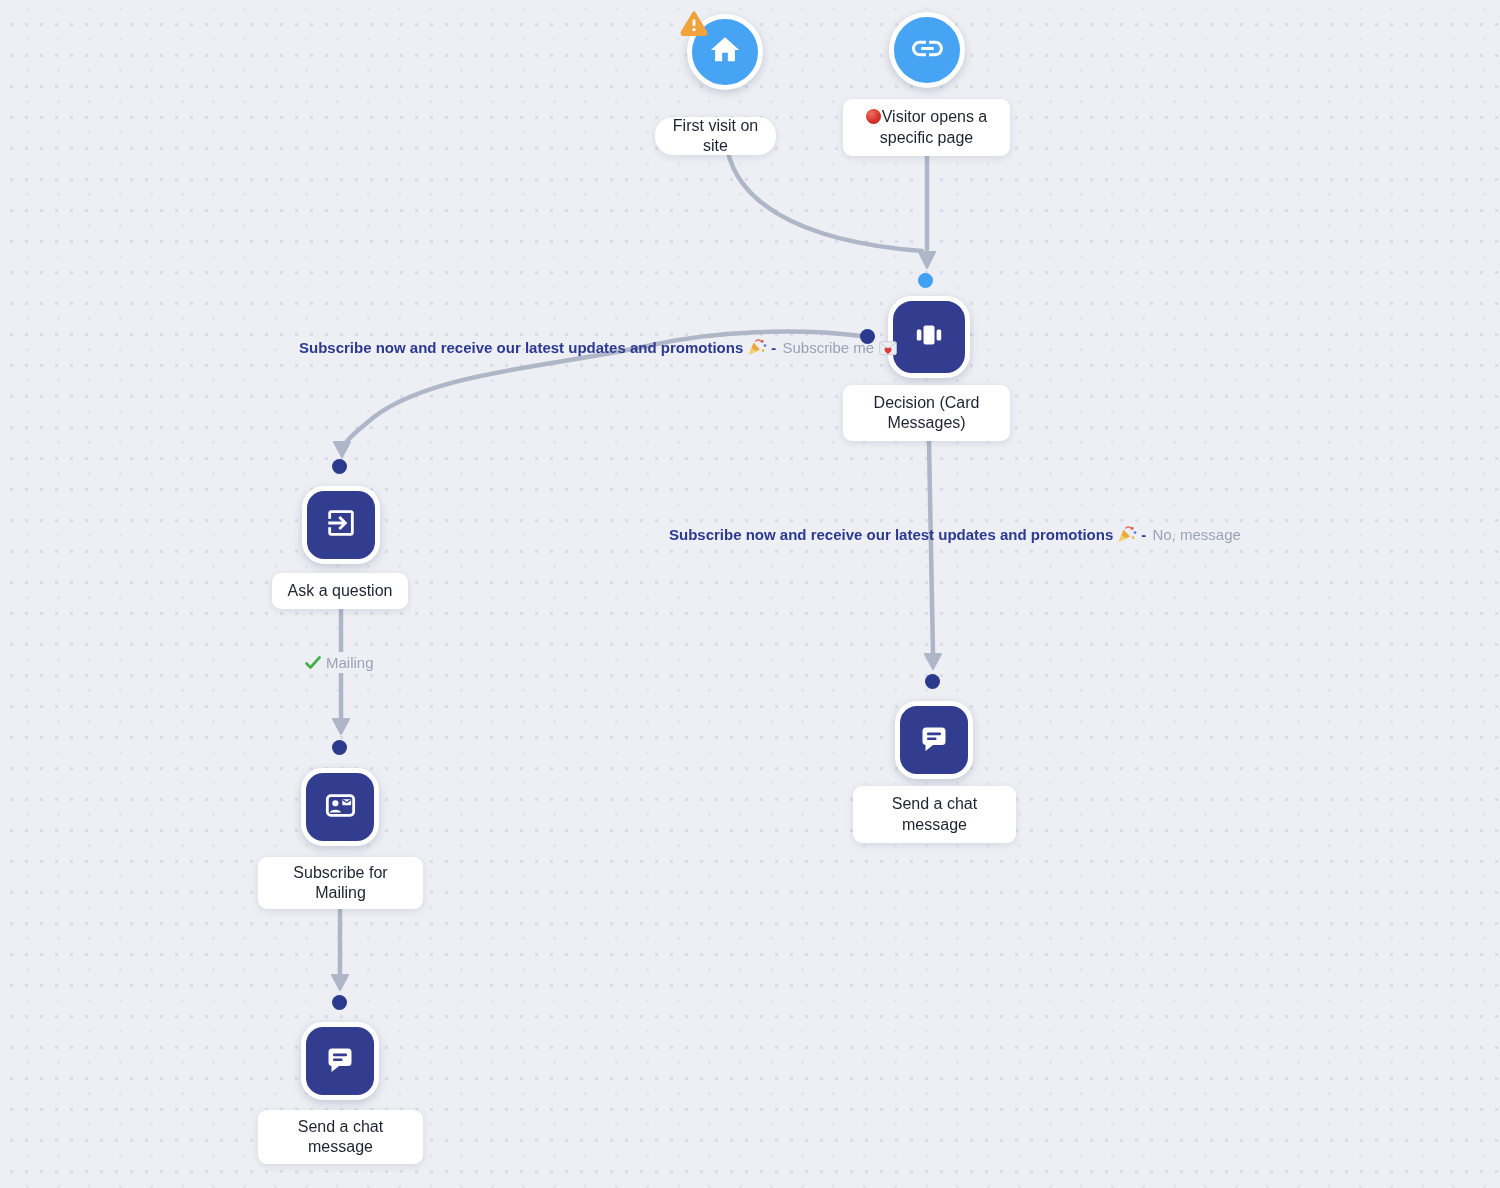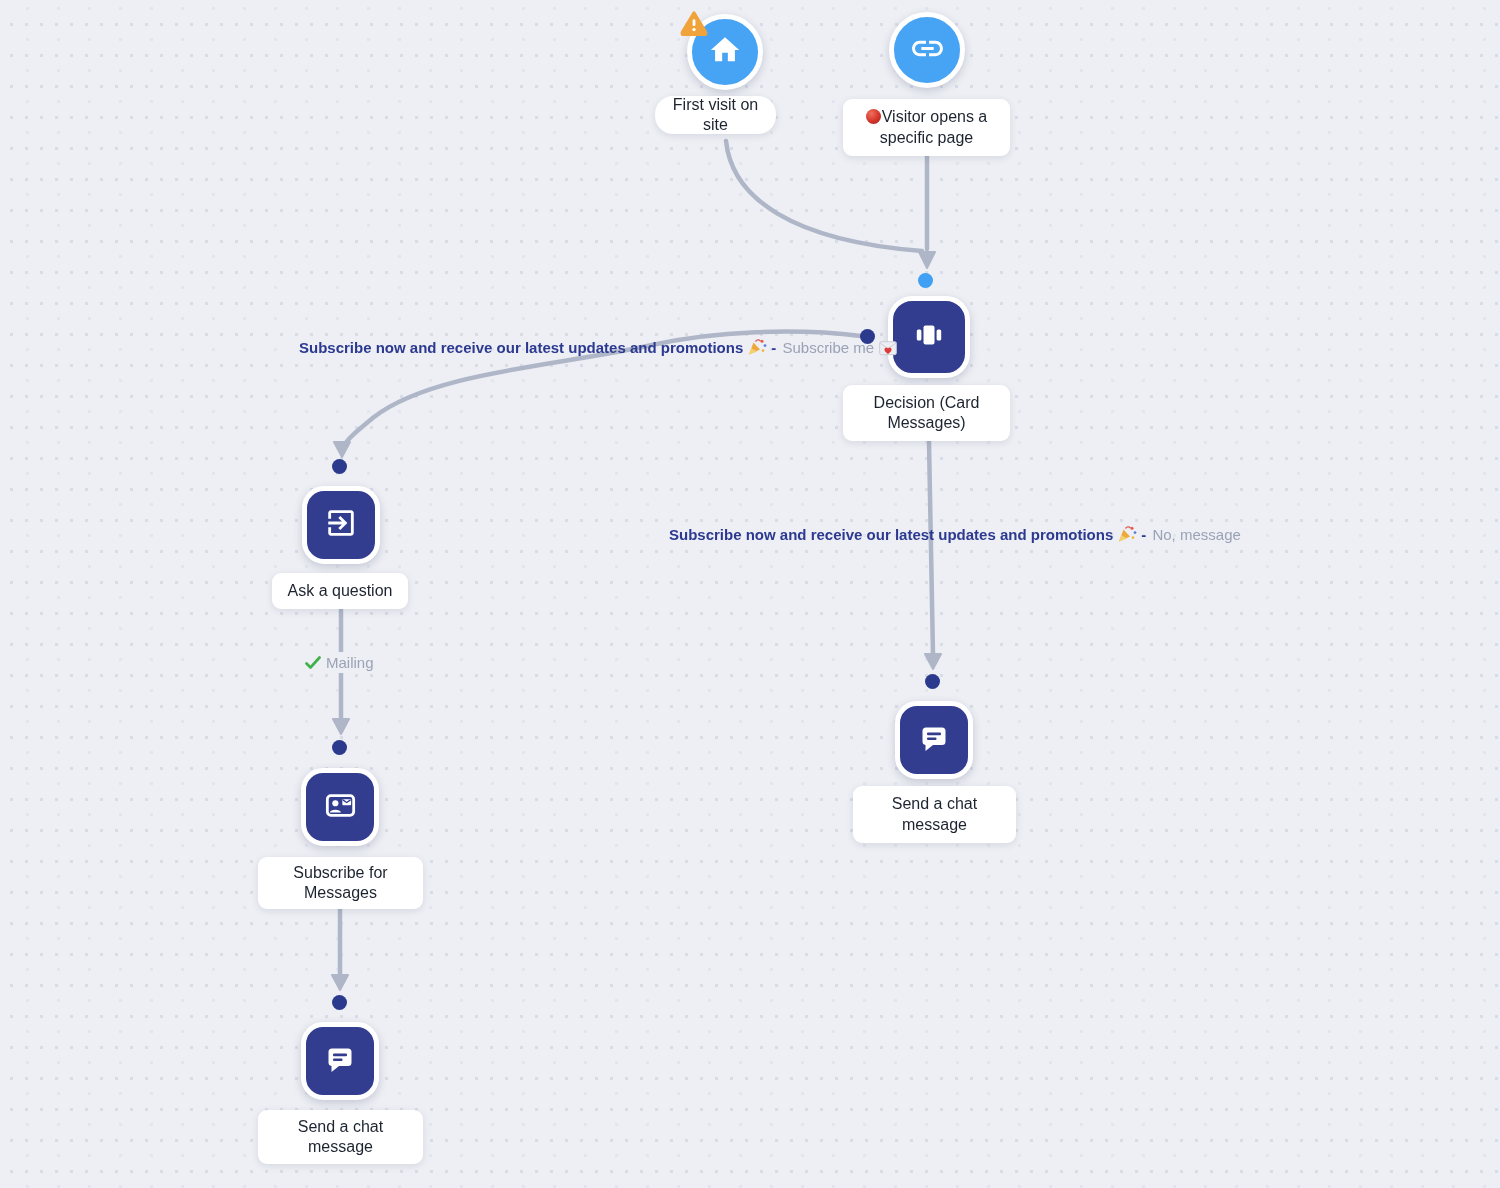--- a/index.html
+++ b/index.html
@@ -112,21 +112,21 @@
       </span>
     </div>
     <span class="badge">
       <svg width="28" height="26" viewBox="0 0 28 26">
         <path d="M14 3 L25.5 22.2 a1.9 1.9 0 0 1 -1.6 2.8 H4.1 a1.9 1.9 0 0 1 -1.6 -2.8 Z" fill="#f1a33b" stroke="#f1a33b" stroke-width="3.4" stroke-linejoin="round"></path>
         <rect x="12.6" y="9.2" width="2.8" height="7" rx="1.4" fill="#ffffff"></rect>
         <circle cx="14" cy="19.6" r="1.7" fill="#ffffff"></circle>
       </svg>
     </span>
   </div>
-  <div class="node-label" style="left:655px; top:96px; width:121px; height:38px;border-radius:18px;">
+  <div class="node-label" style="left:655px; top:117px; width:121px; height:38px;border-radius:18px;">
     <span>First visit on site</span>
   </div>
 
   <div class="node" style="left:889px; top:12px;">
     <div class="avatar-circle">
       <span>
         <svg width="37" height="37" viewBox="0 0 24 24">
             <path fill="#ffffff" d="M3.9 12c0-1.71 1.39-3.1 3.1-3.1h4V7H7c-2.76 0-5 2.24-5 5s2.24 5 5 5h4v-1.9H7c-1.71 0-3.1-1.39-3.1-3.1zM8 13h8v-2H8v2zm9-6h-4v1.9h4c1.71 0 3.1 1.39 3.1 3.1s-1.39 3.1-3.1 3.1h-4V17h4c2.76 0 5-2.24 5-5s-2.24-5-5-5z"></path>
           </svg>
       </span>
@@ -171,21 +171,21 @@
           <rect x="5.2" y="8.5" width="25.6" height="19" rx="3.4" fill="none" stroke="#ffffff" stroke-width="2.7"></rect>
           <circle cx="13" cy="15.8" r="3" fill="#ffffff"></circle>
           <path d="M7.6 24.8 c0.4-3.4 10.4-3.4 10.8 0 z" fill="#ffffff"></path>
           <rect x="19.8" y="11.8" width="8.5" height="6" rx="0.8" fill="#ffffff"></rect>
           <path d="M20.3 12.5 l3.75 2.6 3.75-2.6" stroke="#333d8f" stroke-width="1.3" fill="none"></path>
         </svg>
       </span>
     </div>
   </div>
   <div class="node-label" style="left:258px; top:857px; width:165px; height:52px;">
-    <span>Subscribe for Messages</span>
+    <span>Subscribe for Mailing</span>
   </div>
 
   <div class="node" style="left:301px; top:1022px;">
     <div class="squircle">
       <span>
         <svg width="36" height="36" viewBox="0 0 36 36">
           <path d="M10 7.5 h16 a3.5 3.5 0 0 1 3.5 3.5 v10.5 a3.5 3.5 0 0 1 -3.5 3.5 H17 l-7.5 6 v-6 a3.5 3.5 0 0 1 -3 -3.5 V11 a3.5 3.5 0 0 1 3.5 -3.5 z" fill="#ffffff"></path>
           <rect x="11" y="12.6" width="14" height="2.7" rx="1" fill="#333d8f"></rect>
           <rect x="11" y="17.4" width="9.5" height="2.7" rx="1" fill="#333d8f"></rect>
         </svg>

